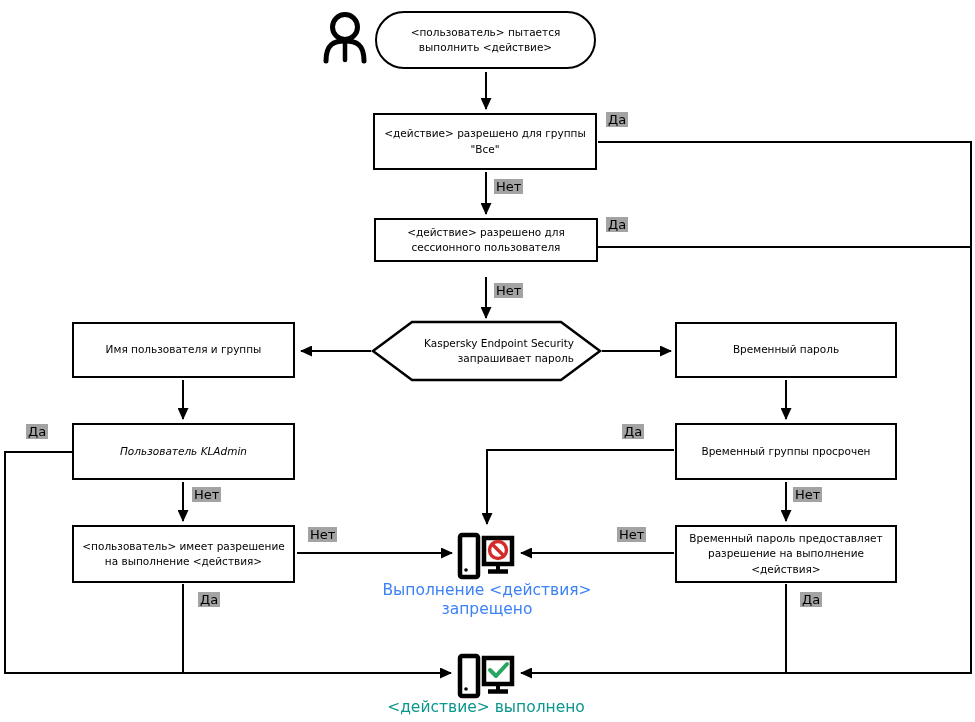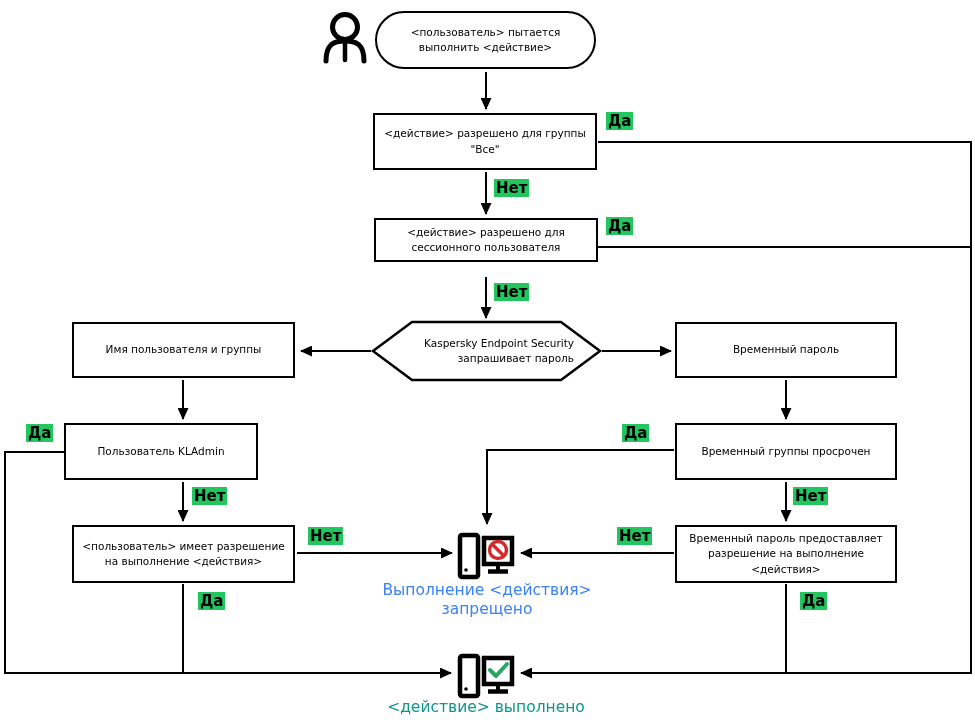--- a/index.html
+++ b/index.html
@@ -15,37 +15,37 @@
     font-size:10.5px;line-height:1.45;box-sizing:border-box;padding:18px 8px;
   }
   .stadium{border-radius:29px;}
   .hexlabel{
     position:absolute;z-index:2;display:flex;align-items:center;justify-content:center;
     text-align:center;font-size:10.5px;line-height:1.45;box-sizing:border-box;
     background:transparent;border:none;
   }
   .hexlabel > span{display:block;width:175px;text-align:right;}
   .edge-label{
-    position:absolute;z-index:3;font-size:15px;color:#000;background:#22c55e;
-    padding:0 2px;white-space:nowrap;font-weight:bold;
+    position:absolute;z-index:3;font-size:13px;color:#000;background:#a3a3a3;
+    padding:0 2px;white-space:nowrap;
   }
   .result-text{
     position:absolute;z-index:3;text-align:center;font-size:15.5px;line-height:1.25;
   }
   #denied-text{left:377px;top:581px;width:220px;color:#3b82f6;}
   #done-text{left:356px;top:698px;width:260px;color:#0b968e;}
 
   
   #n-start{left:375px;top:11px;width:221px;height:58px;}
   #n-all{left:373px;top:113px;width:224px;height:57px;}
   #n-session{left:374px;top:218px;width:224px;height:44px;}
   #hex-text{left:385px;top:322px;width:203px;height:58px;}
   #n-namepass{left:72px;top:322px;width:223px;height:56px;}
   #n-temppass{left:675px;top:322px;width:222px;height:56px;}
-  #n-kladmin{left:64px;top:423px;width:194px;height:57px;}
+  #n-kladmin{left:72px;top:423px;width:223px;height:57px;font-style:italic;}
   #n-expired{left:675px;top:423px;width:222px;height:57px;}
   #n-userperm{left:72px;top:525px;width:223px;height:58px;}
   #n-tempgrant{left:675px;top:525px;width:222px;height:58px;}
 
   
   #lbl-yes-1{left:606px;top:112px;}
   #lbl-no-1{left:494px;top:179px;}
   #lbl-yes-2{left:606px;top:217px;}
   #lbl-no-2{left:494px;top:283px;}
   #lbl-yes-3{left:26px;top:424px;}

